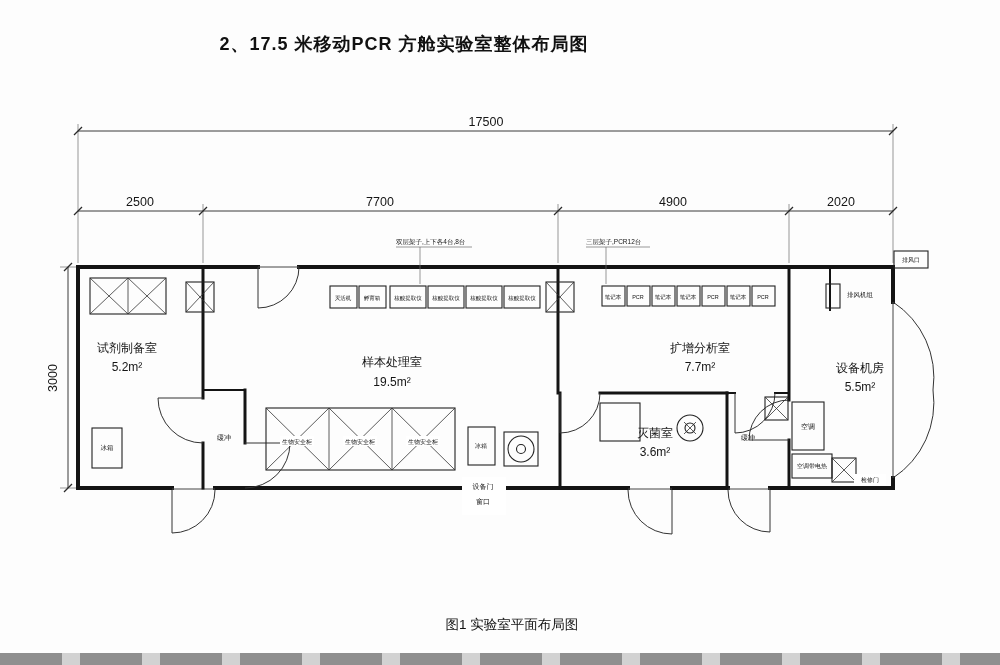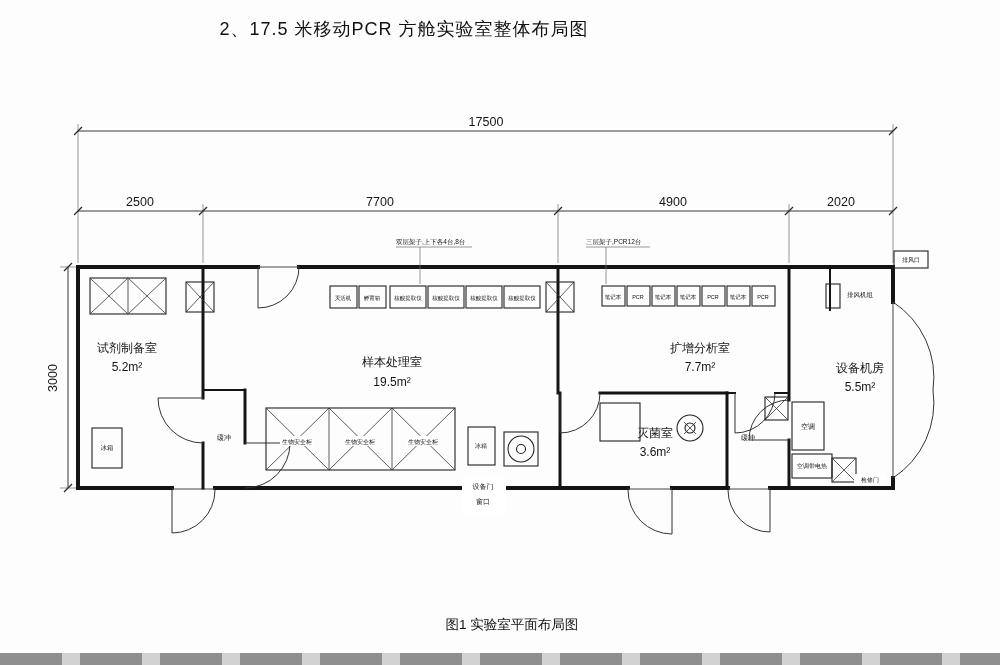--- a/index.html
+++ b/index.html
@@ -1,19 +1,19 @@
 <!DOCTYPE html>
 <html><head>
 <meta charset="utf-8">
 <style>
   html,body{margin:0;padding:0;background:#fff;}
   .page{position:relative;width:1000px;height:665px;background:#fdfdfd;overflow:hidden;
         font-family:"Liberation Sans",sans-serif;color:#111;}
-  .title{position:absolute;top:17px;left:0;width:808px;text-align:center;
-         font-size:18px;font-weight:normal;letter-spacing:1px;}
+  .title{position:absolute;top:32px;left:0;width:808px;text-align:center;
+         font-size:18px;font-weight:bold;letter-spacing:1px;}
   .caption{position:absolute;top:616px;left:12px;width:1000px;text-align:center;font-size:13.5px;}
   .bottom-strip{position:absolute;top:653px;left:0;width:1000px;height:12px;
       background:repeating-linear-gradient(90deg,#8f8f8f 0 62px,#d2d2d2 62px 80px);}
   svg{position:absolute;top:0;left:0;}
   svg text{font-family:"Liberation Sans",sans-serif;fill:#151515;}
   .dim{stroke:#3a3a3a;stroke-width:1;fill:none;}
   .ext{stroke:#6a6a6a;stroke-width:0.7;fill:none;}
   .tick{stroke:#2a2a2a;stroke-width:1.3;fill:none;}
   .w4{stroke:#141414;stroke-width:4;fill:none;stroke-linecap:square;}
   .w3{stroke:#141414;stroke-width:3;fill:none;stroke-linecap:square;}

